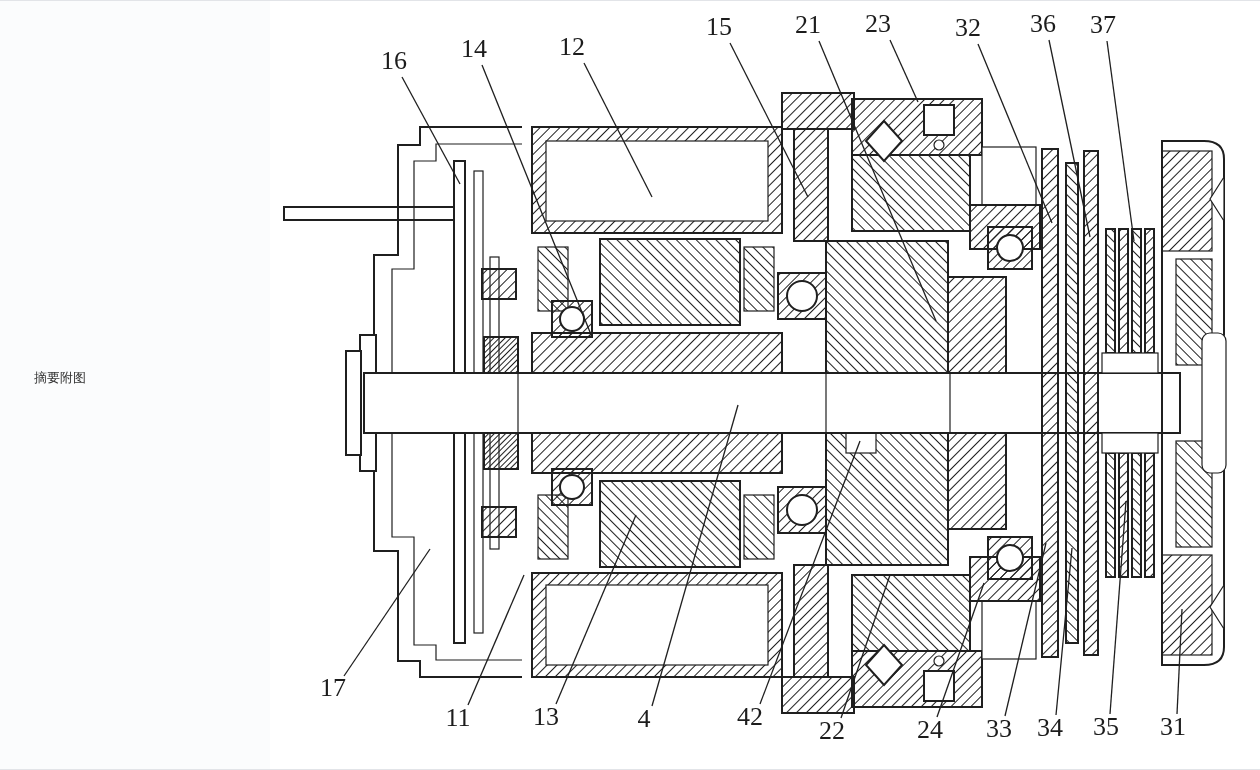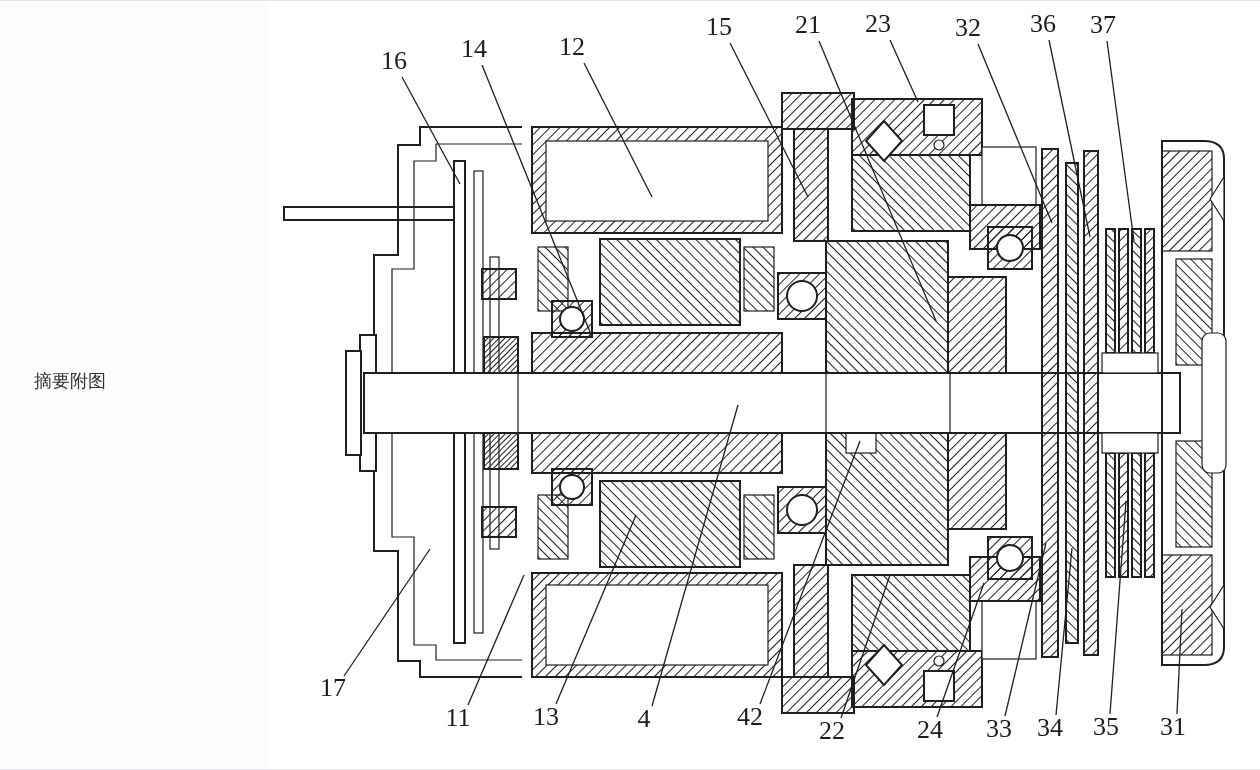--- a/index.html
+++ b/index.html
@@ -12,21 +12,21 @@
     box-sizing:border-box;
     font-family:"Liberation Sans",sans-serif;
     overflow:hidden;
   }
   .sidebar{
     position:absolute;left:0;top:0;width:270px;height:100%;
     background:#fbfcfd;
   }
   .sidebar-label{
     position:absolute;left:34px;top:368px;
-    font-size:18px;color:#333333;white-space:nowrap;
+    font-size:13px;color:#333333;white-space:nowrap;
   }
   .figure-area{
     position:absolute;left:270px;top:0;width:958px;height:770px;
     background:#ffffff;
   }
   
   #fig rect,#fig path,#fig circle,#fig polygon,#fig line{
     stroke:#1f1f1f;fill:none;stroke-width:2;stroke-linejoin:miter;stroke-linecap:butt;
   }
   #fig .w{fill:#ffffff;}

